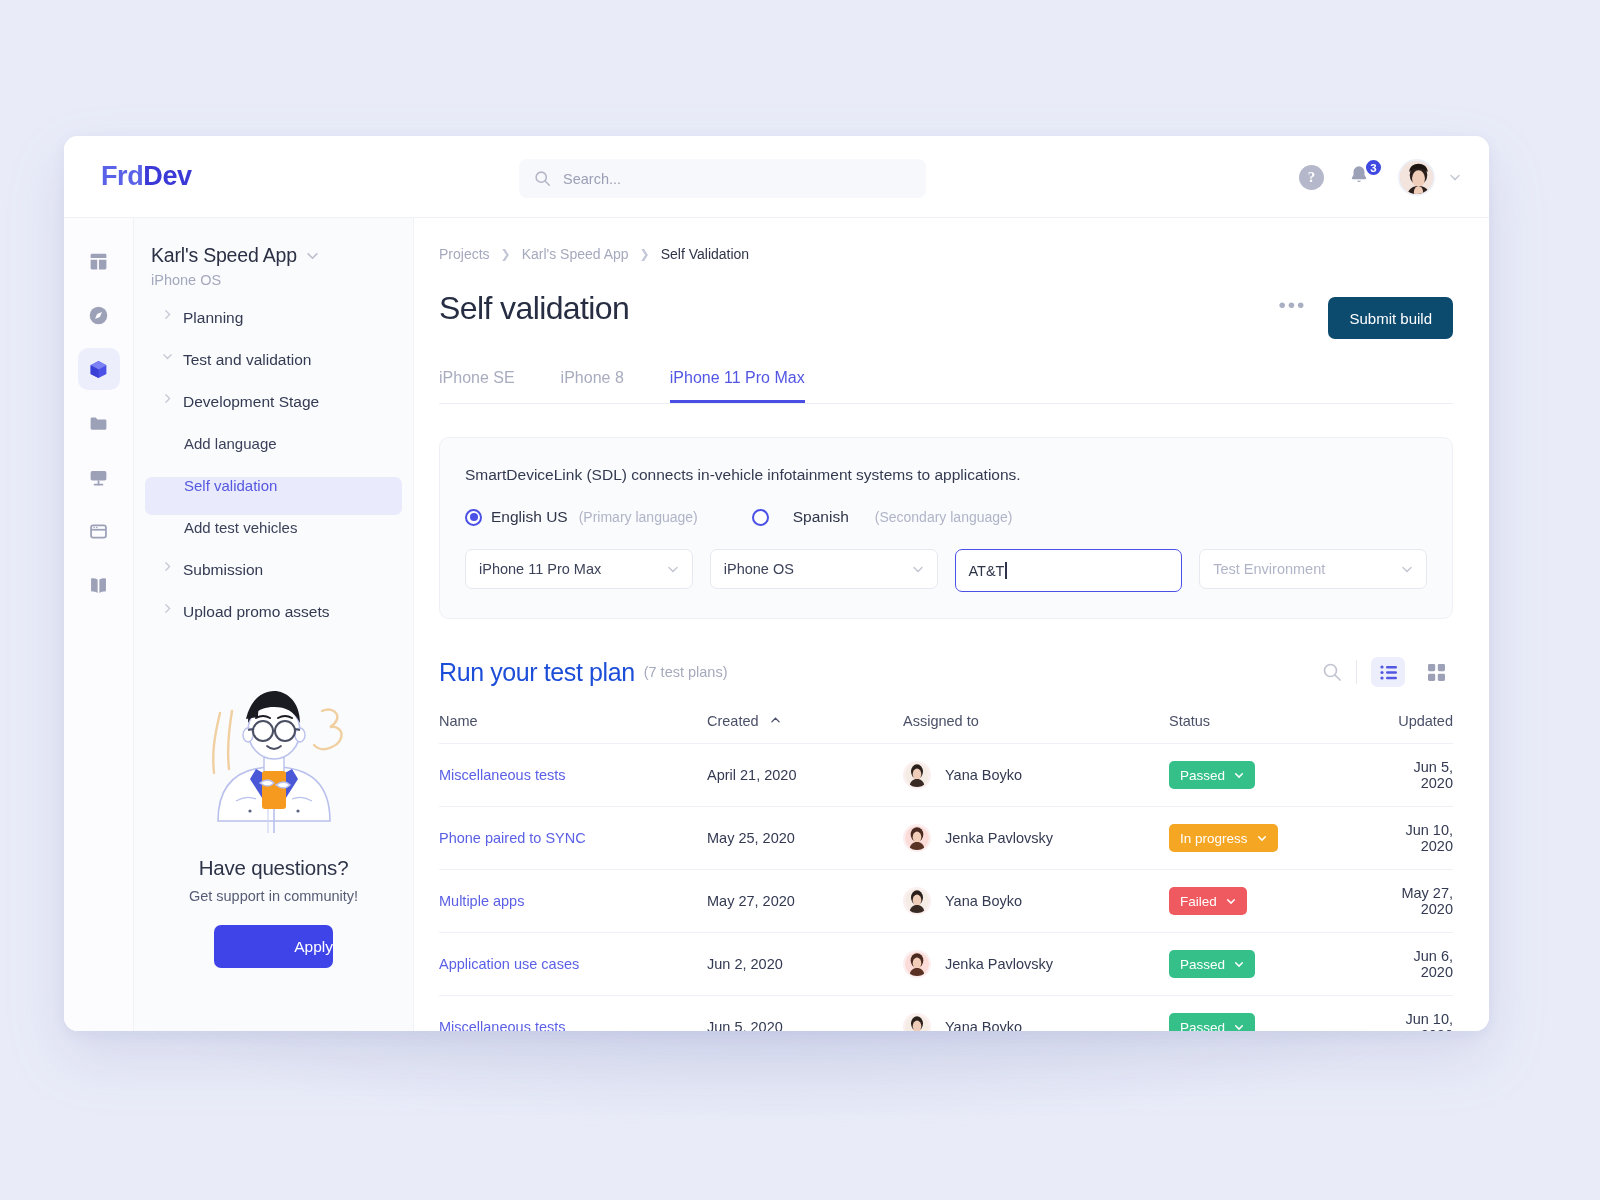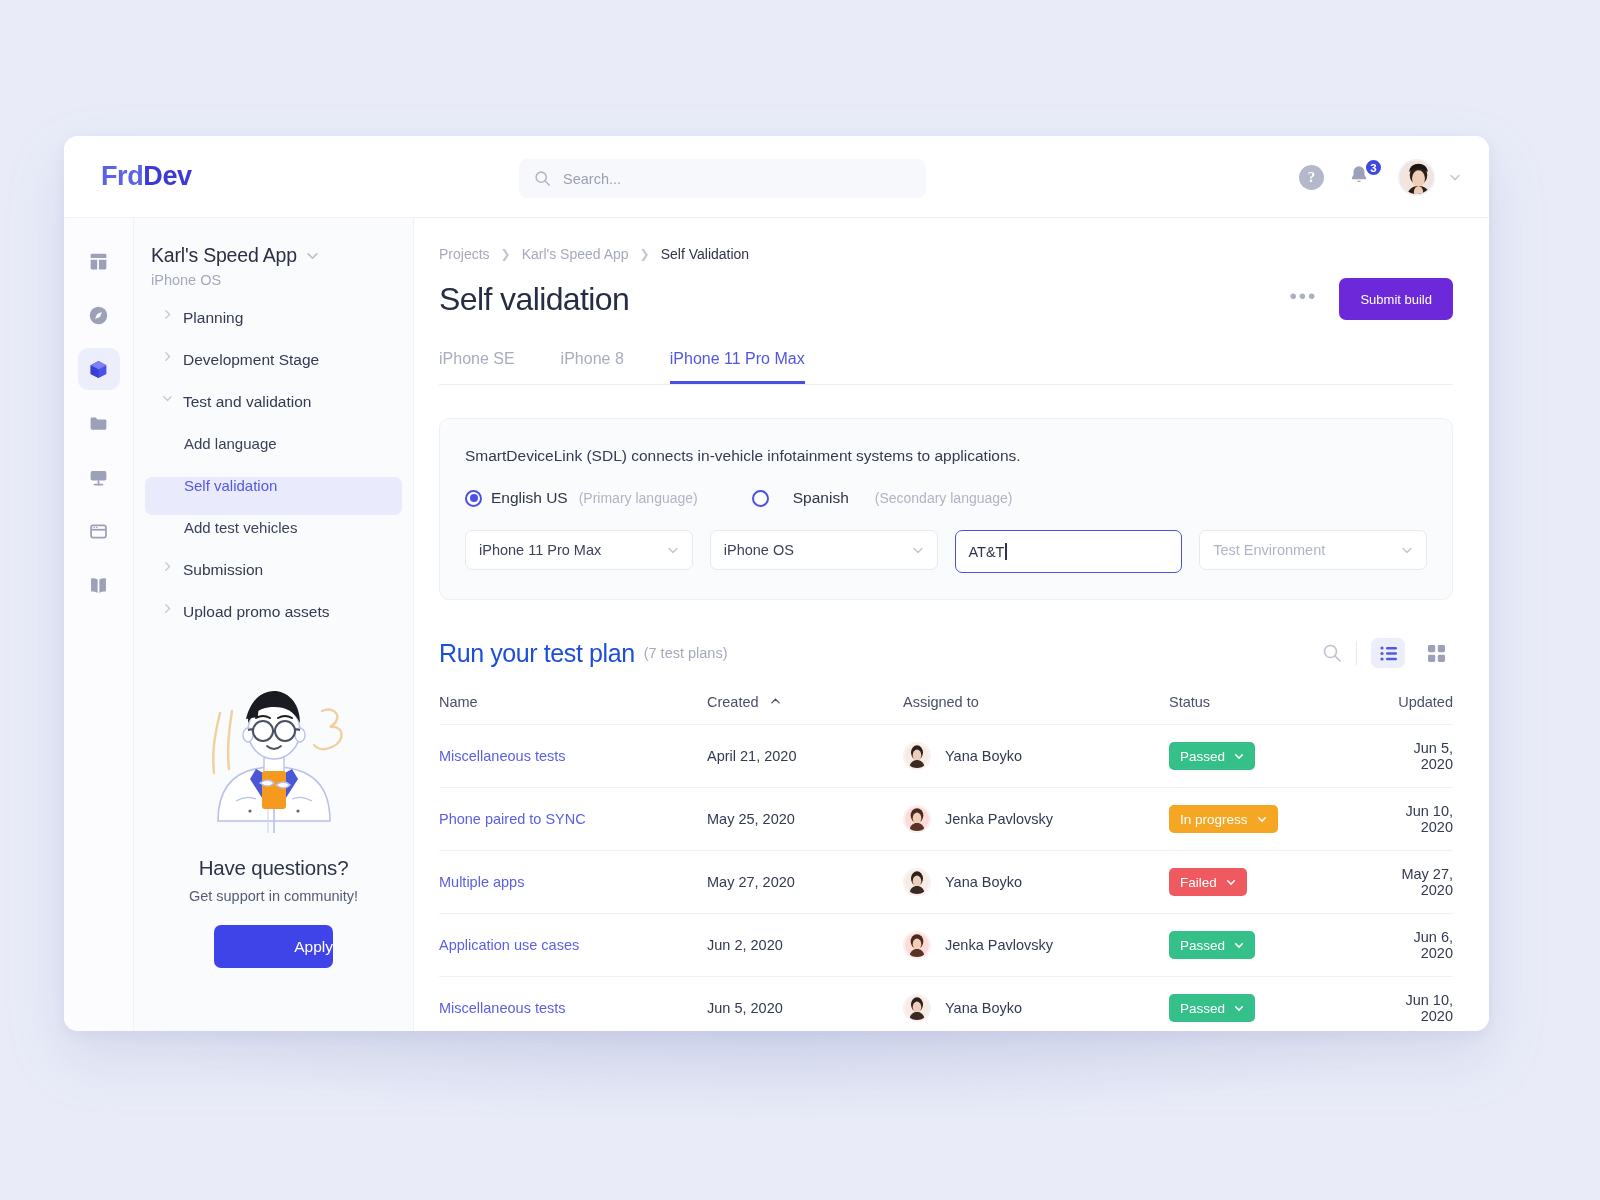--- a/index.html
+++ b/index.html
@@ -149,22 +149,22 @@
   .crumbs { display:flex; align-items:center; gap:11px; font-size: 14px; }
   .crumb { color: #a5a9bd; }
   .crumb.current { color: #2f3549; font-weight: 500; }
   .crumb-sep { color:#c3c6d6; font-size: 12px; }
 
   .title-row { display:flex; align-items:center; margin-top: 16px; }
   .page-title { font-size: 32px; color: #272d42; font-weight: 500; letter-spacing: -0.6px; }
   .title-actions { margin-left:auto; display:flex; align-items:center; gap: 22px; }
   .kebab { color: #aab0c4; font-size: 21px; letter-spacing: 2px; line-height: 10px; padding-bottom: 7px;}
   .submit-btn {
-    height: 42px; padding: 0 21px; background: #6d28d9; color: #fff;
-    border: none; border-radius: 7px; font-size: 13px; font-family: inherit; cursor:pointer;
+    height: 42px; padding: 0 21px; background: #0c4a6e; color: #fff;
+    border: none; border-radius: 7px; font-size: 15px; font-family: inherit; cursor:pointer;margin-top:19px;
   }
 
   .tabs { display:flex; gap: 46px; margin-top: 30px; border-bottom: 1px solid #eceef5; }
   .tab { padding-bottom: 13px; font-size: 16px; color: #a8acbf; cursor: pointer; }
   .tab.active { color: #5356e2; font-weight: 500; border-bottom: 3px solid #4a4ee4; }
 
   
   .panel {
     margin-top: 33px;
     background: #fafbfd; border: 1px solid #eff0f6;
@@ -342,29 +342,29 @@
 
         <div class="nav-list">
           <div class="nav-row">
             <svg class="caret" viewBox="0 0 12 12" fill="none" stroke="#8b90a6" stroke-width="1.5">
                 <path d="M4.2 2 8.2 6 4.2 10" stroke-linecap="round"></path>
               </svg>
             <span class="label">Planning</span>
           </div>
           <div class="nav-row">
             <svg class="caret" viewBox="0 0 12 12" fill="none" stroke="#8b90a6" stroke-width="1.5">
+                <path d="M2 4.2 6 8.2 10 4.2" stroke-linecap="round"></path>
+              </svg>
+            <span class="label">Test and validation</span>
+          </div>
+          <div class="nav-row">
+            <svg class="caret" viewBox="0 0 12 12" fill="none" stroke="#8b90a6" stroke-width="1.5">
                 <path d="M4.2 2 8.2 6 4.2 10" stroke-linecap="round"></path>
               </svg>
             <span class="label">Development Stage</span>
-          </div>
-          <div class="nav-row">
-            <svg class="caret" viewBox="0 0 12 12" fill="none" stroke="#8b90a6" stroke-width="1.5">
-                <path d="M2 4.2 6 8.2 10 4.2" stroke-linecap="round"></path>
-              </svg>
-            <span class="label">Test and validation</span>
           </div>
           <div class="nav-row child">
             <span class="label">Add language</span>
           </div>
           <div class="nav-row child selected">
             <span class="label">Self validation</span>
           </div>
           <div class="nav-row child">
             <span class="label">Add test vehicles</span>
           </div>

